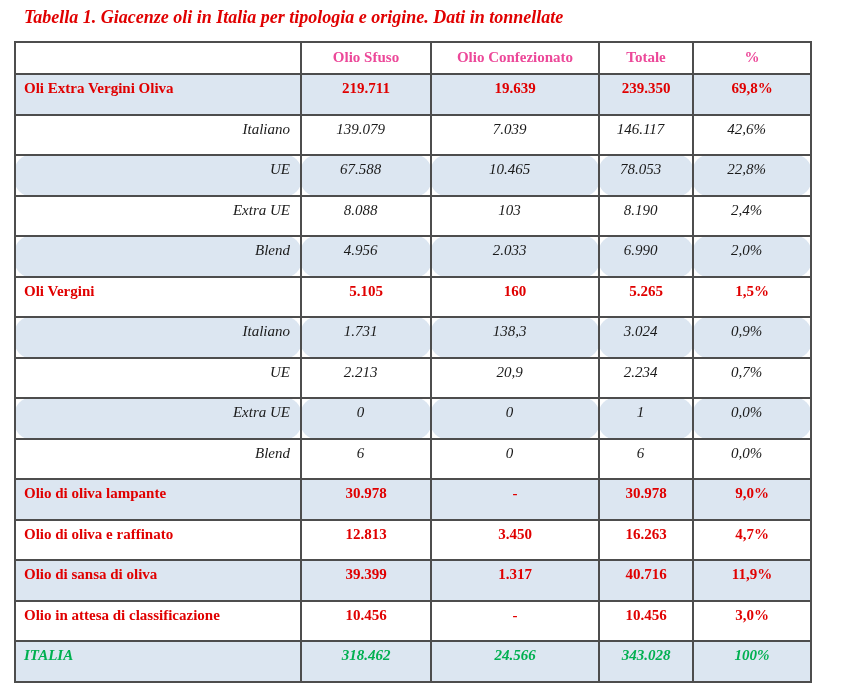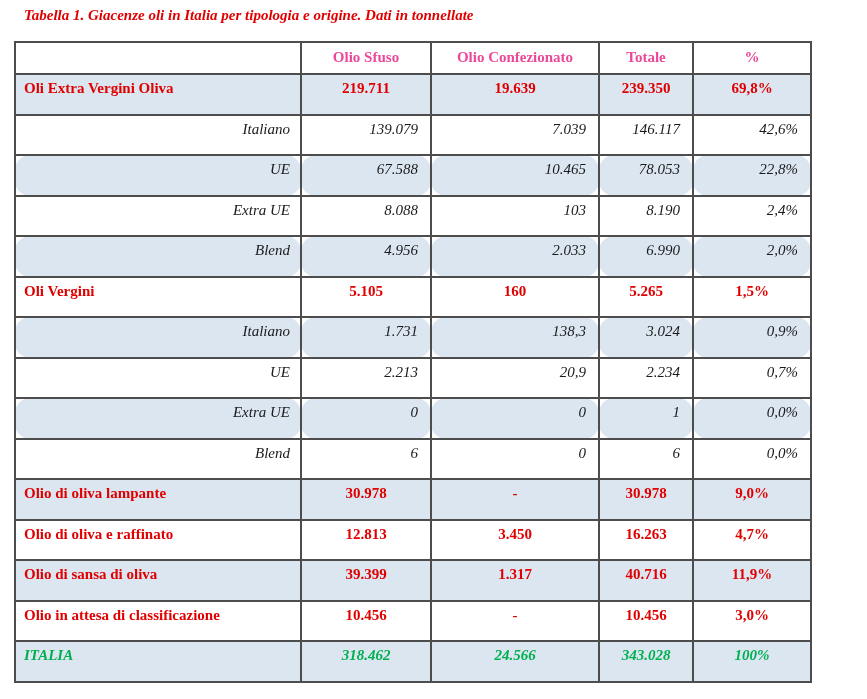--- a/index.html
+++ b/index.html
@@ -13,21 +13,21 @@
   }
   .page {
     position: relative;
     width: 867px;
     height: 699px;
   }
   .doc-title {
     position: absolute;
     left: 24px;
     top: 7px;
-    font-size: 15px;
+    font-size: 18px;
     font-weight: bold;
     font-style: italic;
     color: var(--red, #e00000);
     white-space: nowrap;
   }
   table.giacenze {
     position: absolute;
     left: 14px;
     top: 41px;
     width: 796px;
@@ -67,21 +67,21 @@
   tbody tr:nth-child(even) td { background: #ffffff; }
 
   
   tr.category td { color: var(--red, #e00000); font-weight: bold; }
   tr.category td.label { text-align: left; padding-left: 8px; }
   tr.category td.value { text-align: center; }
 
   
   tr.sub td { font-style: italic; border-radius: 15px; }
   tr.sub td.label { text-align: right; padding-right: 10px; }
-  tr.sub td.value { text-align: right; padding-right: 12px; }
+  tr.sub td.value { text-align: center; padding-right: 12px; }
 
   
   tr.total td { color: var(--green, #00b050); font-weight: bold; font-style: italic; }
   tr.total td.label { text-align: left; padding-left: 8px; }
   tr.total td.value { text-align: center; }
 </style>
 </head>
 <body>
 
 <div class="page">

